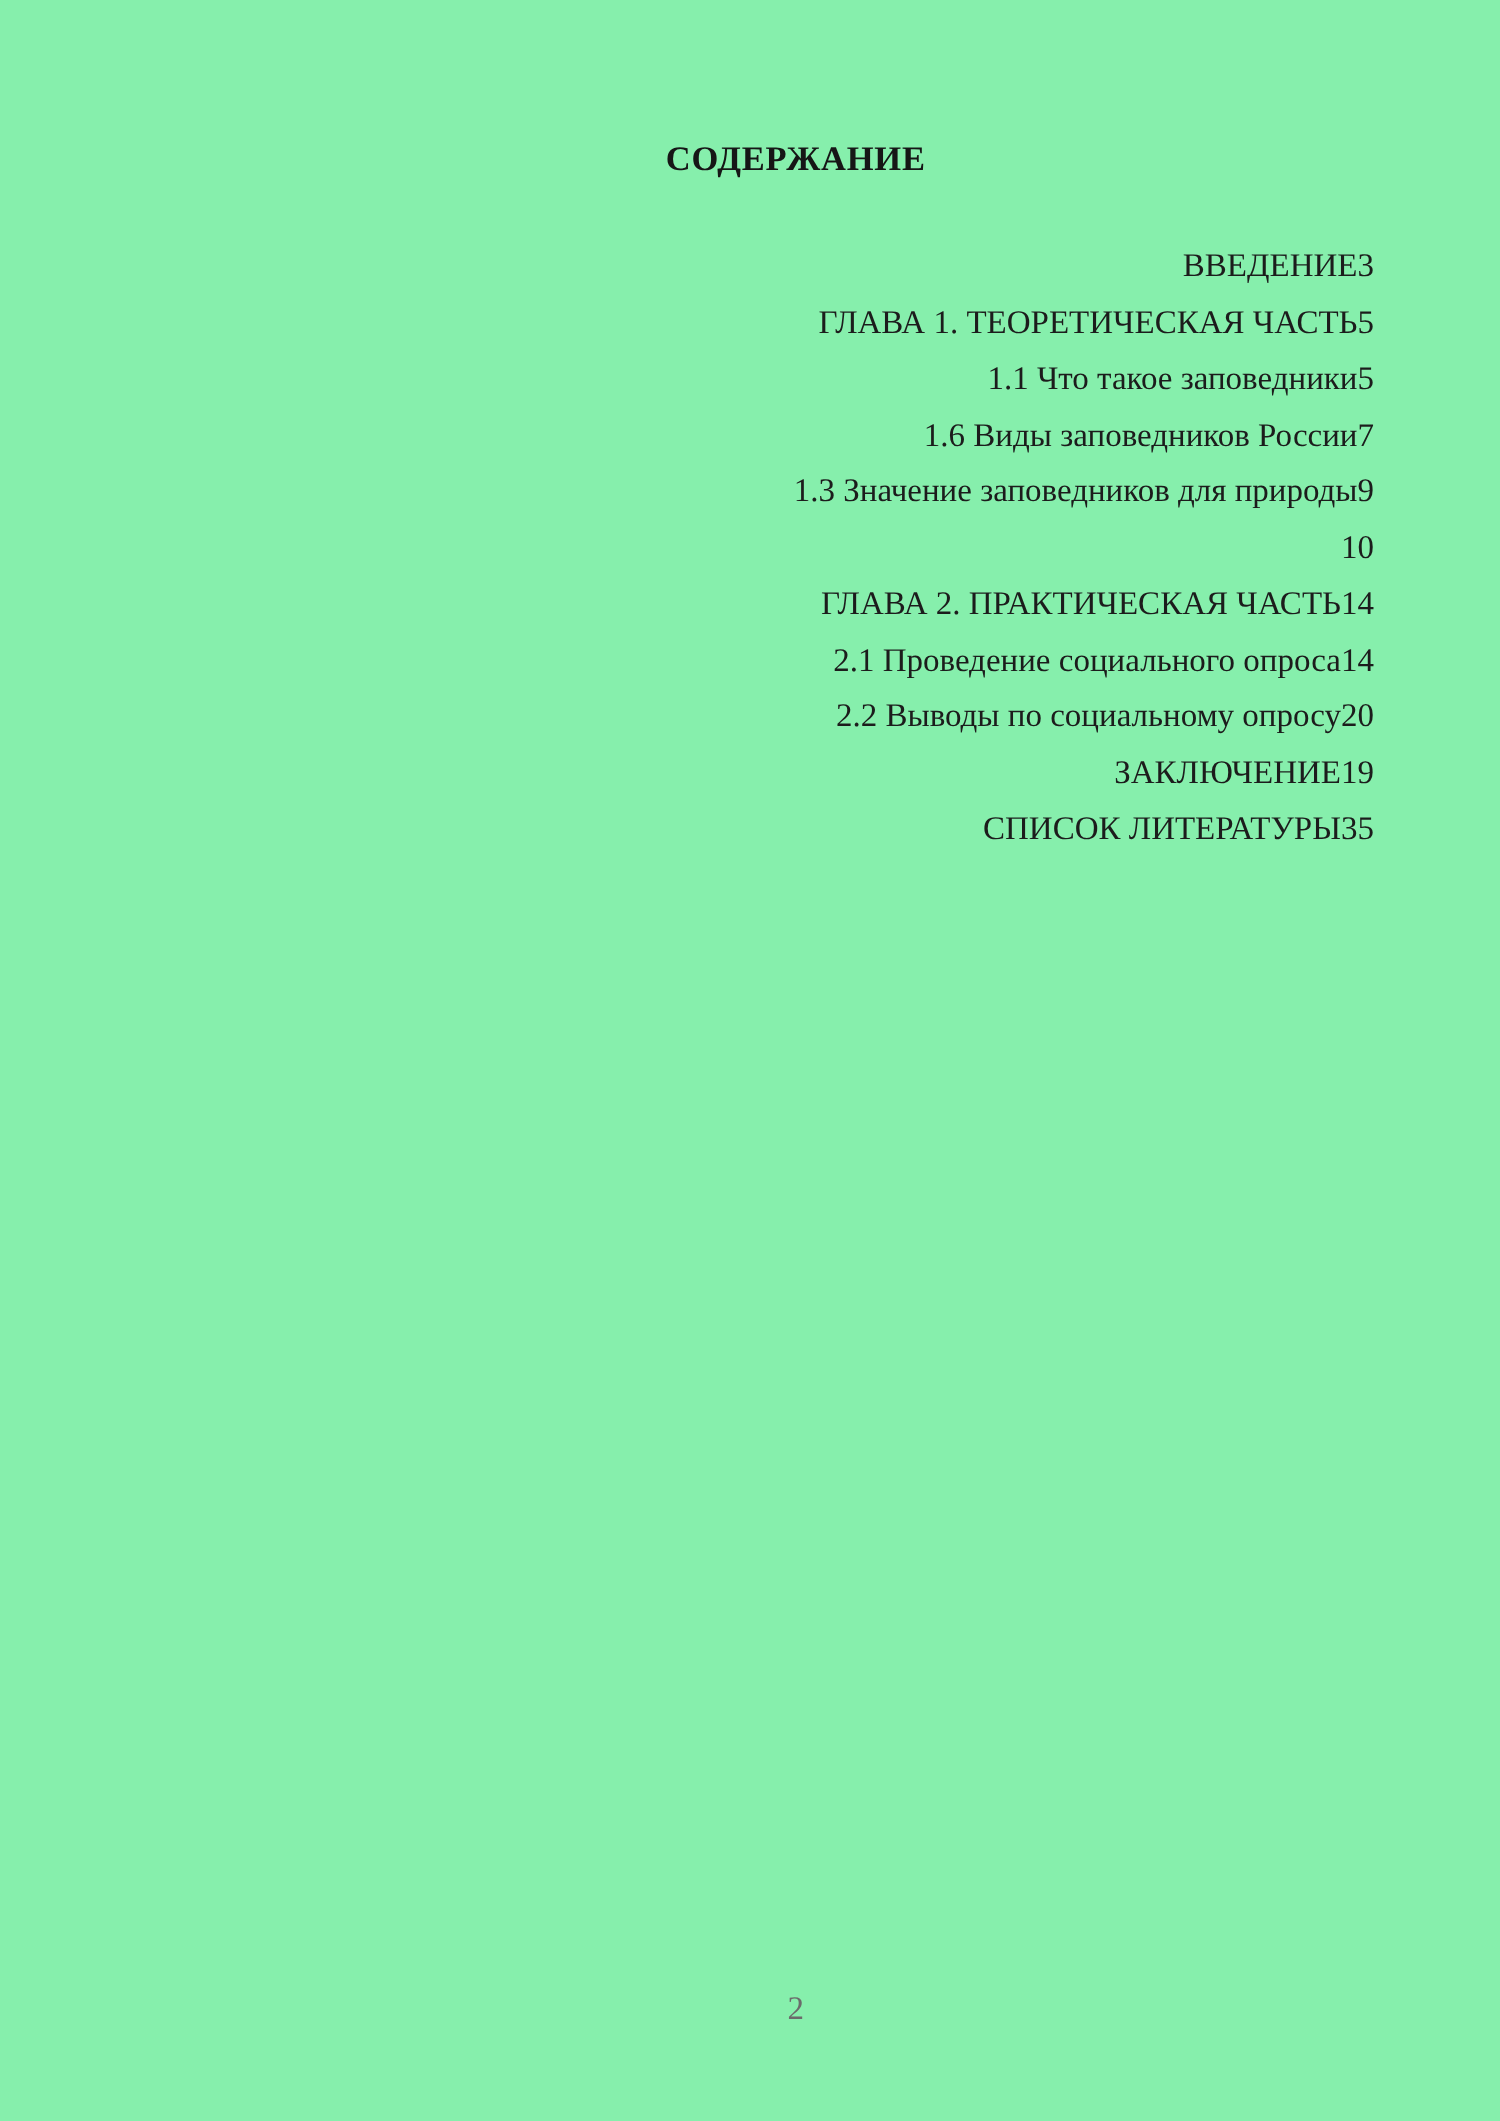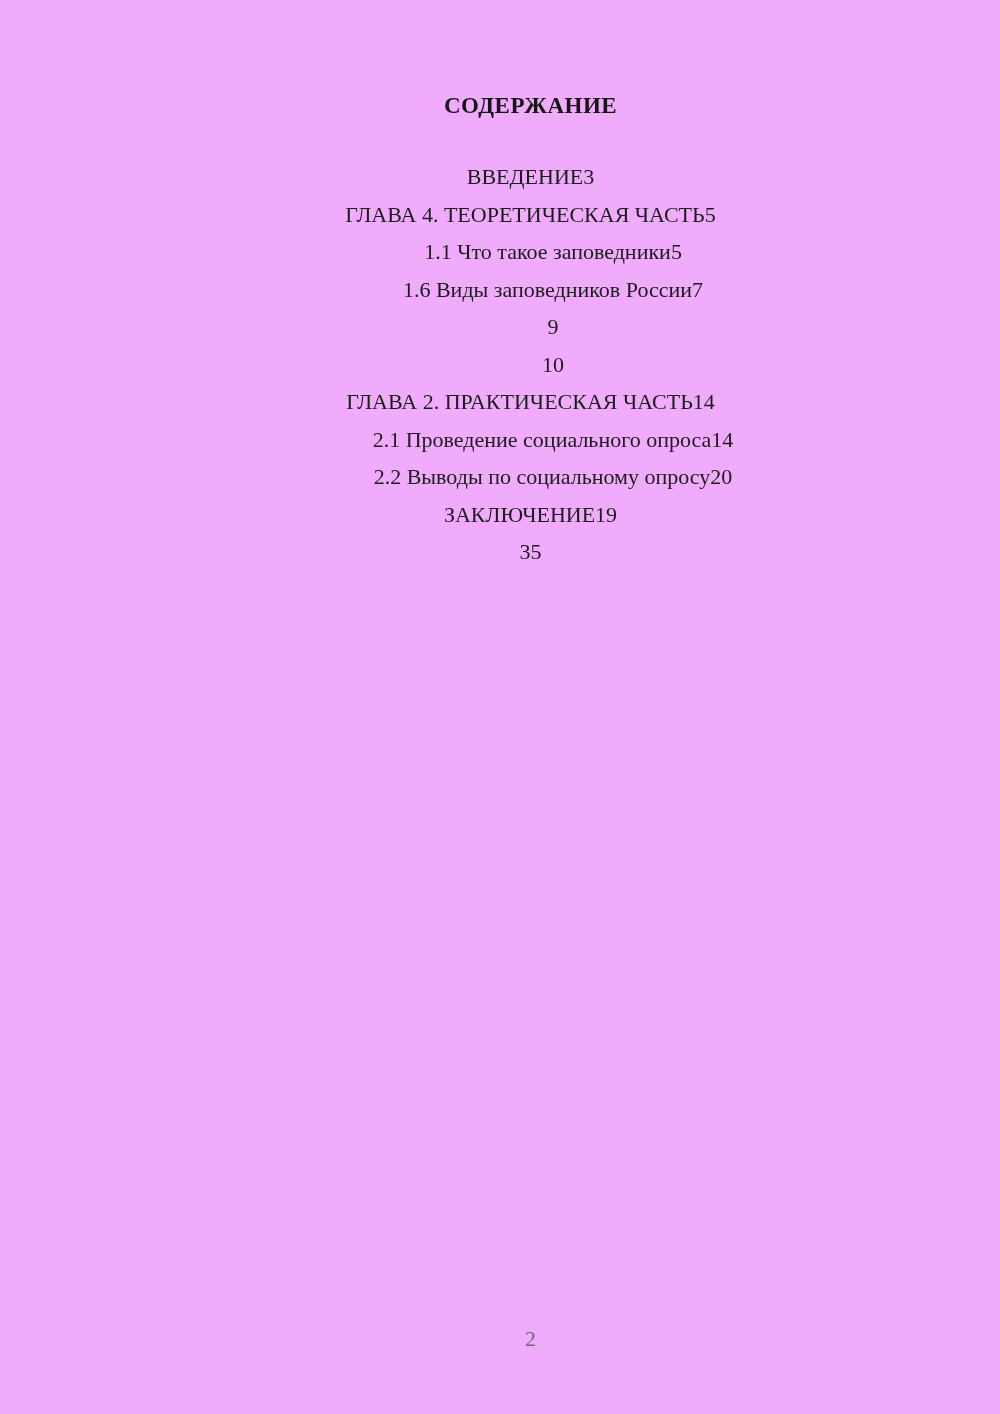--- a/index.html
+++ b/index.html
@@ -8,42 +8,42 @@
     height: 1414px;
     background: #ffffff;
     font-family: "Liberation Serif", "DejaVu Serif", serif;
     color: #1c1c1c;
     overflow: hidden;
   }
   .page {
     position: relative;
     width: 1000px;
     height: 1414px;
-    background: #f0abfc;
+    background: #86efac;
   }
   .toc-title {
     position: absolute;
     top: 93px;
     left: 145px;
     width: 771px;
     text-align: center;
     font-size: 23px;
     font-weight: bold;
     letter-spacing: 0.5px;
     color: #161616;
   }
   .toc-list {
     position: absolute;
     top: 158px;
     left: 145px;
     width: 771px;
   }
   .toc-row {
     display: flex;
-    justify-content: center;
+    justify-content: flex-end;
     align-items: baseline;
     height: 37.5px;
     line-height: 37.5px;
     font-size: 22px;
   }
   .toc-row[data-level="1"] {
     padding-left: 45px;
   }
   .toc-label {
     white-space: nowrap;
@@ -70,35 +70,36 @@
   <h1 class="toc-title">СОДЕРЖАНИЕ</h1>
 
   <div class="toc-list">
 
       <div class="toc-row" data-level="0">
         <span class="toc-label">ВВЕДЕНИЕ</span>
         <span class="toc-page">3</span>
       </div>
 
       <div class="toc-row" data-level="0">
-        <span class="toc-label">ГЛАВА 4. ТЕОРЕТИЧЕСКАЯ ЧАСТЬ</span>
+        <span class="toc-label">ГЛАВА 1. ТЕОРЕТИЧЕСКАЯ ЧАСТЬ</span>
         <span class="toc-page">5</span>
       </div>
 
       <div class="toc-row" data-level="1">
         <span class="toc-label">1.1 Что такое заповедники</span>
         <span class="toc-page">5</span>
       </div>
 
       <div class="toc-row" data-level="1">
         <span class="toc-label">1.6 Виды заповедников России</span>
         <span class="toc-page">7</span>
       </div>
 
       <div class="toc-row" data-level="1">
+        <span class="toc-label">1.3 Значение заповедников для природы</span>
         <span class="toc-page">9</span>
       </div>
 
       <div class="toc-row" data-level="1">
         <span class="toc-page">10</span>
       </div>
 
       <div class="toc-row" data-level="0">
         <span class="toc-label">ГЛАВА 2. ПРАКТИЧЕСКАЯ ЧАСТЬ</span>
         <span class="toc-page">14</span>
@@ -113,19 +114,20 @@
         <span class="toc-label">2.2 Выводы по социальному опросу</span>
         <span class="toc-page">20</span>
       </div>
 
       <div class="toc-row" data-level="0">
         <span class="toc-label">ЗАКЛЮЧЕНИЕ</span>
         <span class="toc-page">19</span>
       </div>
 
       <div class="toc-row" data-level="0">
+        <span class="toc-label">СПИСОК ЛИТЕРАТУРЫ</span>
         <span class="toc-page">35</span>
       </div>
     </div>
 
   <div class="page-number">2</div>
 
 </div>
 
 </body></html>

